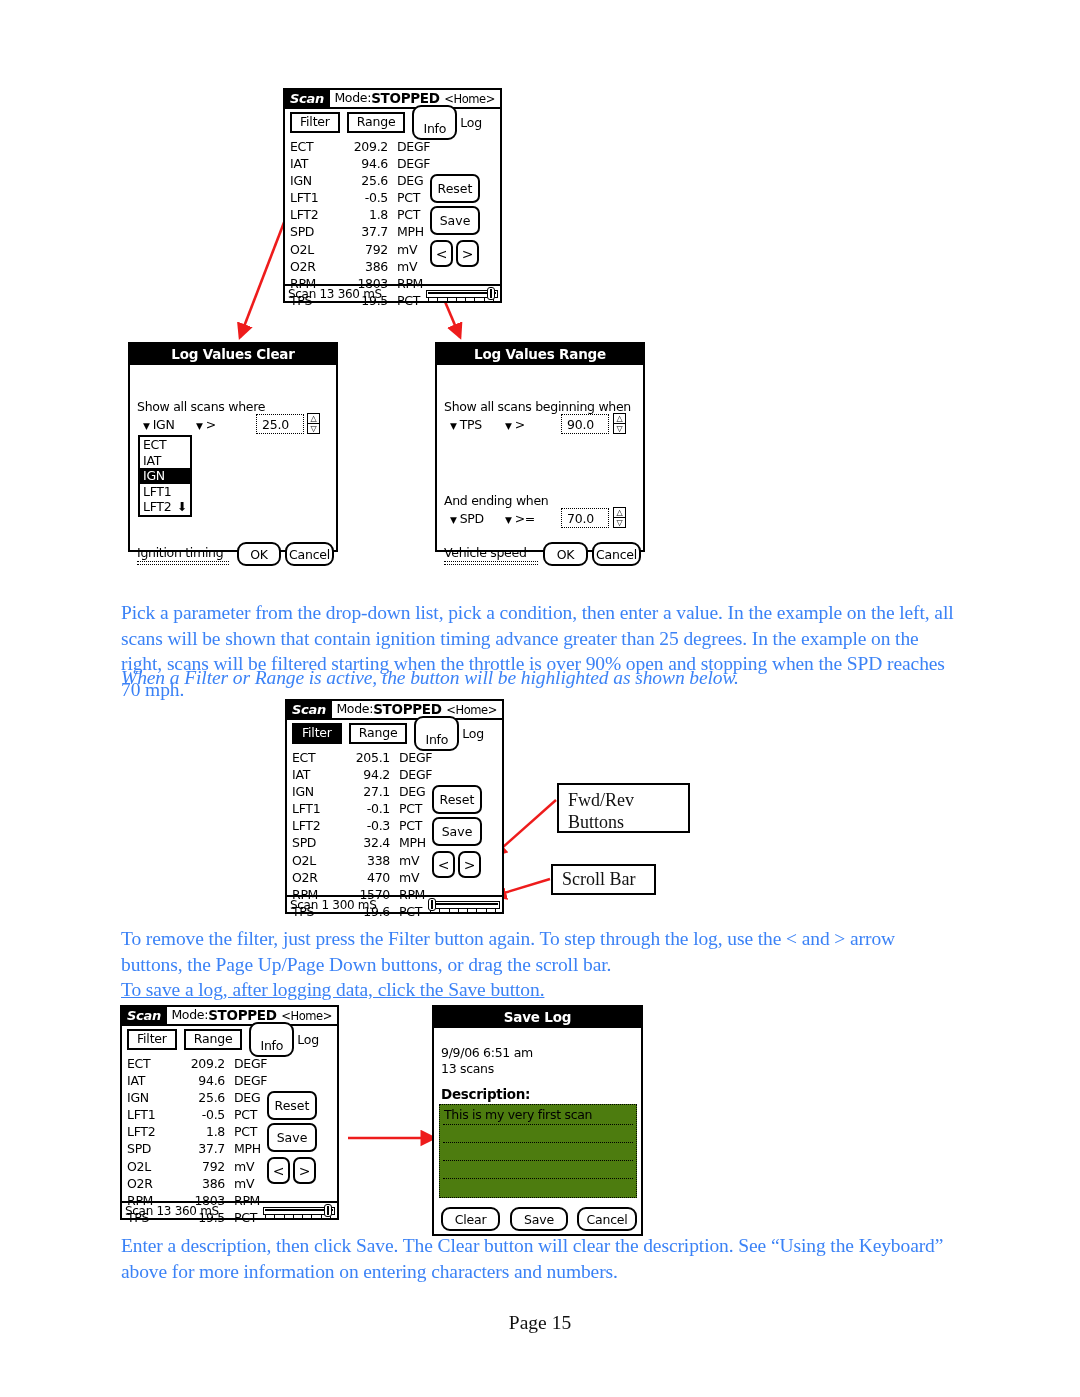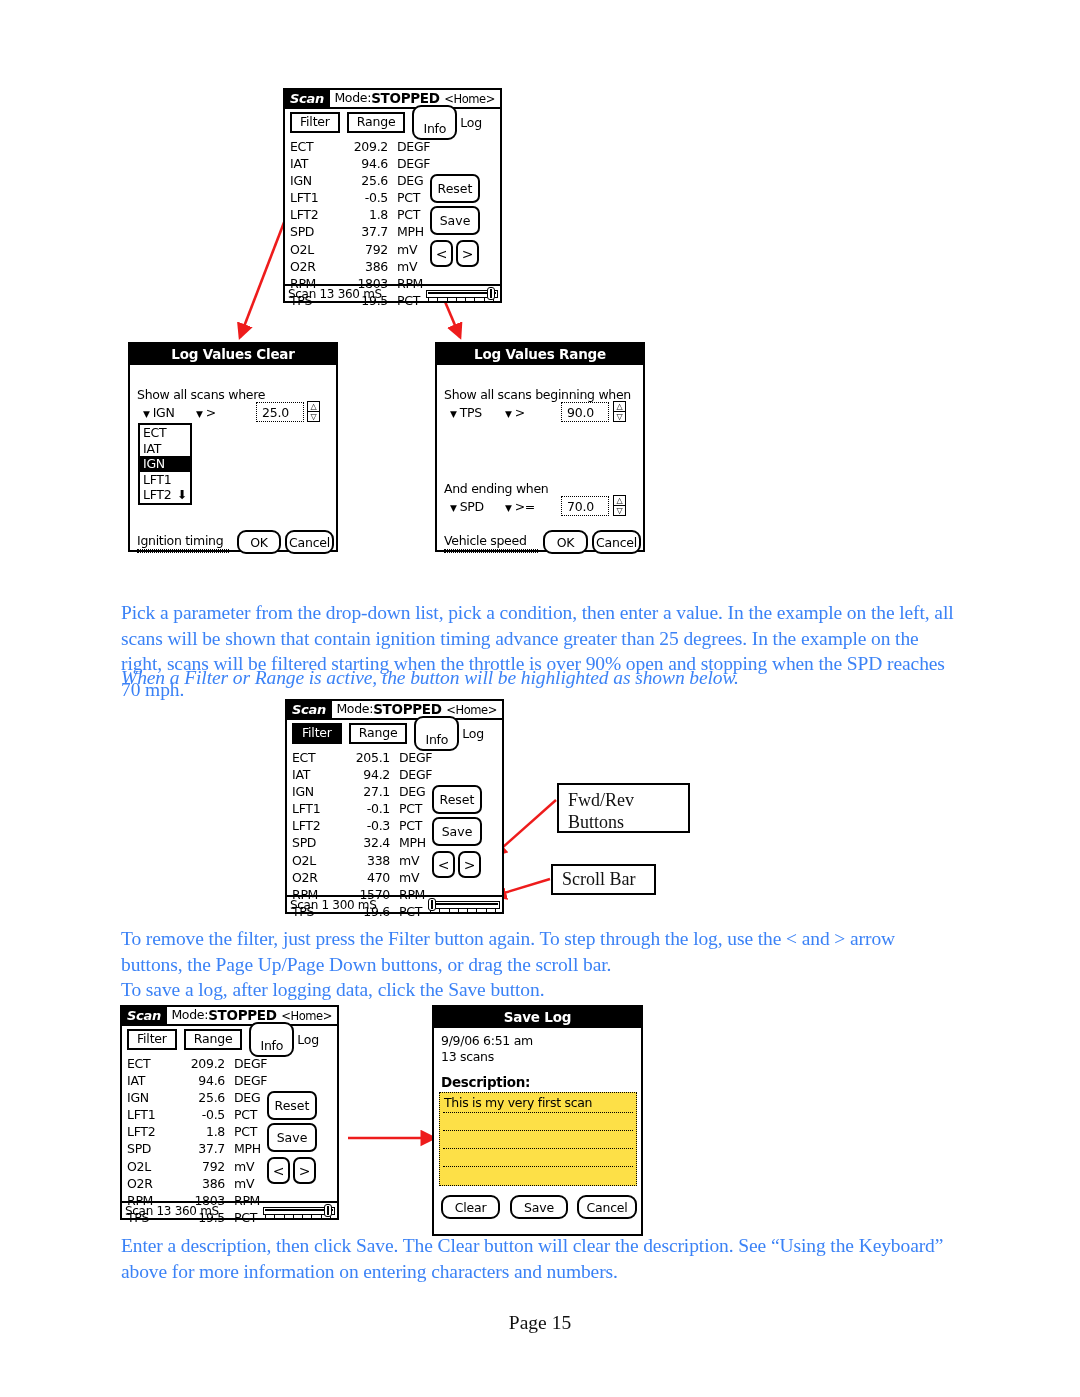--- a/index.html
+++ b/index.html
@@ -213,21 +213,21 @@
   }
   .dlg-title {
     background: #000;
     color: #fff;
     font-weight: bold;
     font-size: 13.5px;
     text-align: center;
     padding: 2px 0 3px 0;
     letter-spacing: -0.2px;
   }
-  .dlg-body { position: relative; height: calc(100% - 22px); }
+  .dlg-body { position: relative; height: calc(100% - 22px); margin-top: 12px; }
   .lbl {
     position: absolute;
     font-size: 12.5px;
     letter-spacing: -0.3px;
     white-space: nowrap;
   }
   .dd {
     position: absolute;
     font-size: 12.5px;
     letter-spacing: -0.3px;
@@ -293,21 +293,21 @@
     justify-content: center;
     box-sizing: border-box;
     letter-spacing: -0.2px;
   }
 
   
   .desc-box {
     position: absolute;
     border: 1px dotted #000;
     box-sizing: border-box;
-    background: #fde047;
+    background: #4d7c0f;
   }
   .desc-line {
     position: absolute;
     left: 3px; right: 3px;
     border-bottom: 1px dotted #000;
     height: 0;
   }
   .desc-text {
     position: absolute;
     left: 4px;
@@ -619,21 +619,21 @@
   </div>
 </div>
 
 <div class="callout" style="left:557px; top:783px; width:133px; height:50px;">
   <div>Fwd/Rev</div>
   <div>Buttons</div>
 </div>
 <div class="callout" style="left:551px; top:864px; width:105px; height:31px; display:flex; align-items:center;">Scroll Bar</div>
 
 <div class="doc-para" style="left:121px; top:926px; width:840px;">To remove the filter, just press the Filter button again.  To step through the log, use the &lt; and &gt; arrow buttons, the Page Up/Page Down buttons, or drag the scroll bar.</div>
-<div class="doc-para" style="left:121px; top:977px; width:840px;">To save a log, after logging data, click the Save button.</div>
+<div class="doc-para" style="left:121px; top:977px; width:840px;text-decoration:underline;">To save a log, after logging data, click the Save button.</div>
 
 <div class="palm" style="left:120px; top:1005px; width:219px; height:215px;">
   <div class="palm-title">
     <div class="palm-tab">Scan</div>
     <div class="palm-mode">
       <span>Mode:</span>
         <b>STOPPED</b>
     </div>
     <div class="palm-home">&lt;Home&gt;</div>
   </div>

